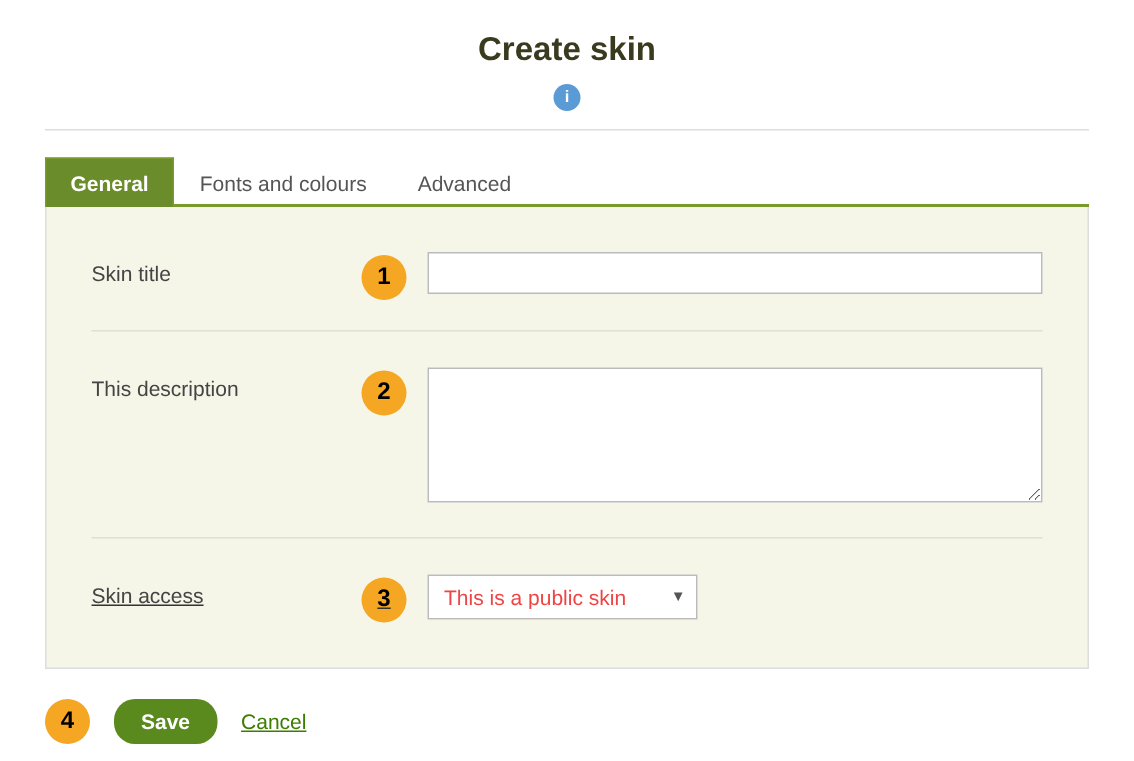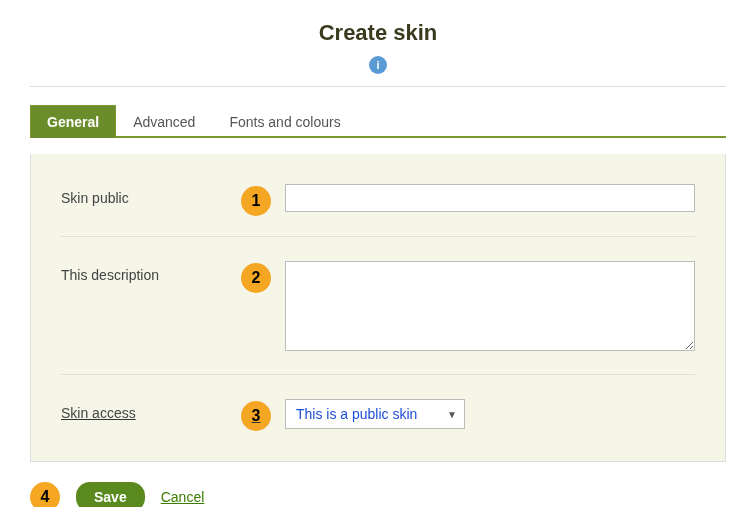--- a/index.html
+++ b/index.html
@@ -40,21 +40,21 @@
       display: inline-flex;
       align-items: center;
       justify-content: center;
       cursor: pointer;
     }
 
     
     .tabs {
       display: flex;
       border-bottom: 2px solid #7a9a2e;
-      margin-bottom: 16px;
+      margin-bottom: 0;
     }
 
     .tab {
       padding: 8px 16px;
       cursor: pointer;
       font-size: 14px;
       color: #555;
       border: 1px solid transparent;
       border-bottom: none;
       margin-bottom: -2px;
@@ -139,21 +139,21 @@
       color: #333;
       resize: vertical;
       outline: none;
     }
 
     .form-select {
       padding: 6px 26px 6px 10px;
       border: 1px solid #bbb;
       background: #fff;
       font-size: 14px;
-      color: #1d4ed8;
+      color: #ef4444;
       appearance: none;
       -webkit-appearance: none;
       cursor: pointer;
       outline: none;
       min-width: 180px;
     }
 
     .select-wrap {
       position: relative;
       display: inline-block;
@@ -217,28 +217,28 @@
 </head>
 <body>
 
 <div class="page-header">
   <h1 class="page-title">Create skin</h1>
   <span class="info-icon">i</span>
 </div>
 
 <div class="tabs">
   <div class="tab active">General</div>
+  <div class="tab">Fonts and colours</div>
   <div class="tab">Advanced</div>
-  <div class="tab">Fonts and colours</div>
 </div>
 
 <div class="form-area">
 
   <div class="form-row">
-    <div class="form-label">Skin public</div>
+    <div class="form-label">Skin title</div>
     <div class="step-badge">1</div>
     <div class="form-control-wrap">
       <input type="text" class="form-input" value="" style="">
     </div>
   </div>
 
   <div class="form-row">
     <div class="form-label">This description</div>
     <div class="step-badge">2</div>
     <div class="form-control-wrap">

